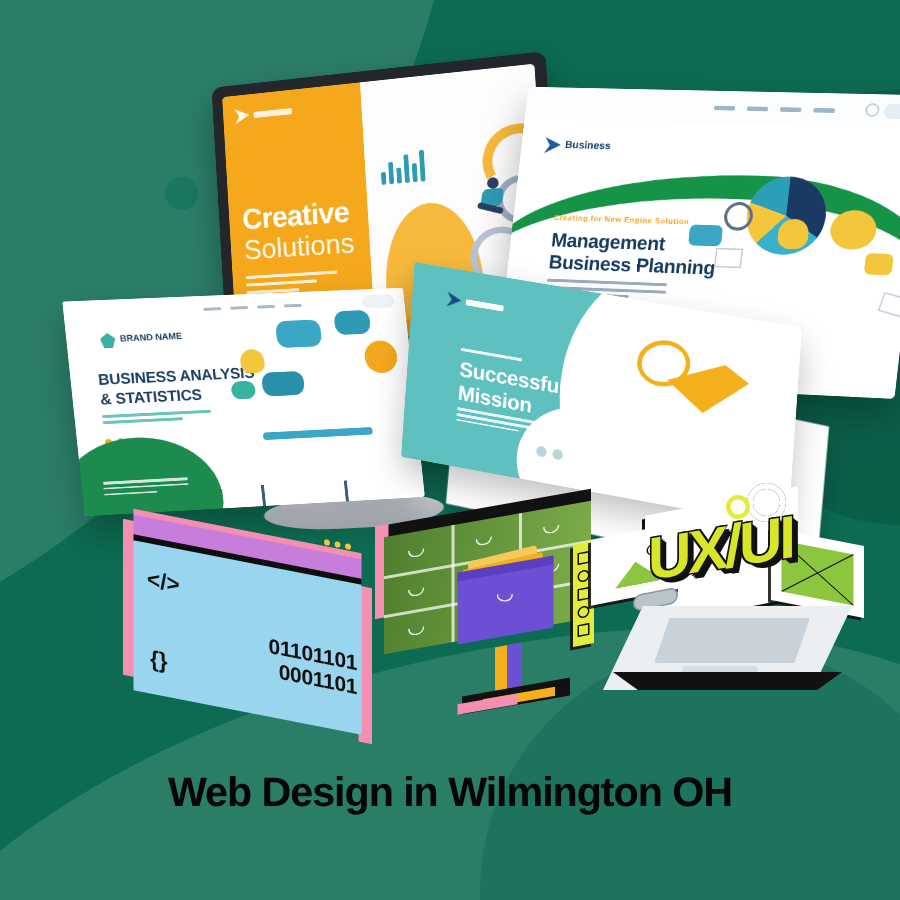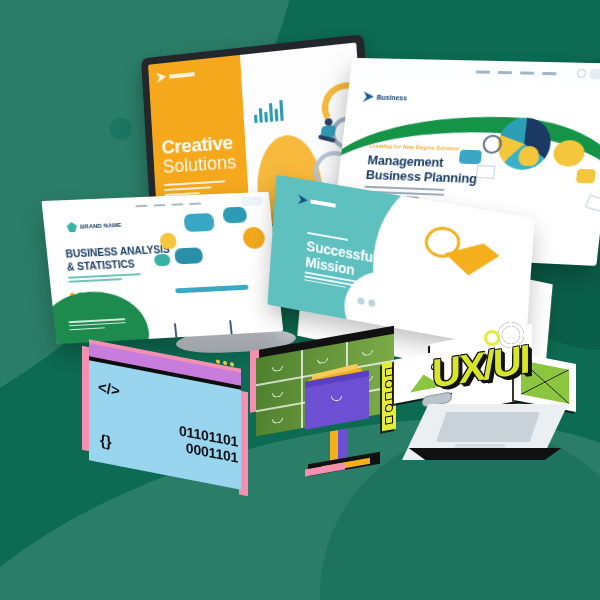--- a/index.html
+++ b/index.html
@@ -561,14 +561,15 @@
     </div>
     <div class="gear-ic"></div>
     <div class="gear-ic2"></div>
     <div class="lap-base"></div>
     <div class="lap-key"></div>
     <div class="lap-pad"></div>
     <div class="lap-base-sh"></div>
     <div class="uxui-text">UX/UI</div>
   </div>
 
+  <div class="page-title">Web Design in Wilmington OH</div>
 
 </div>
 
 </body></html>

